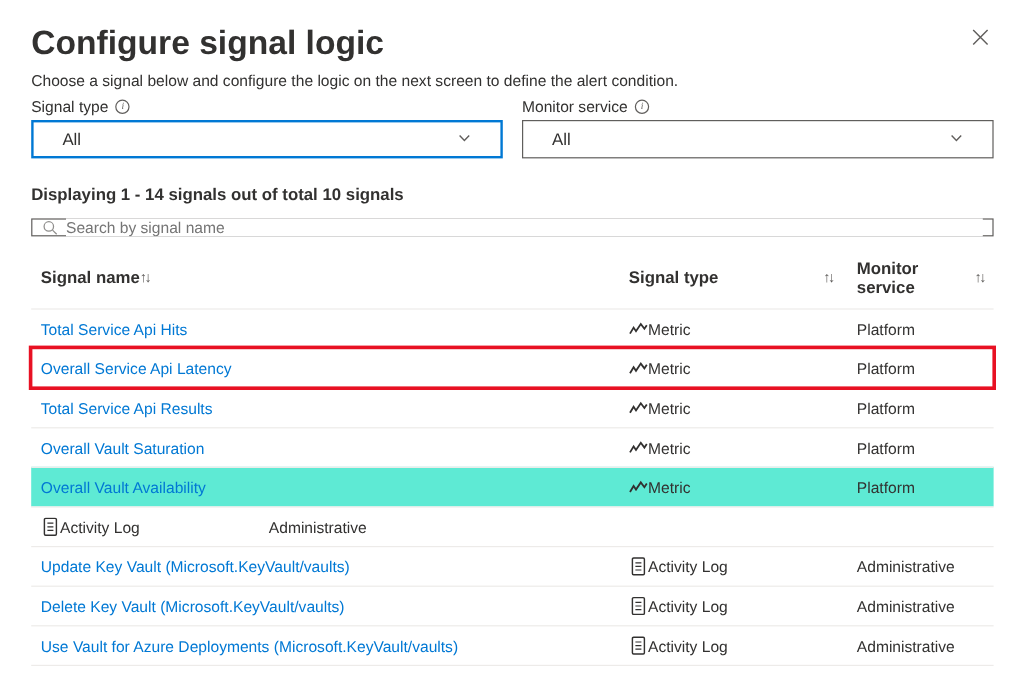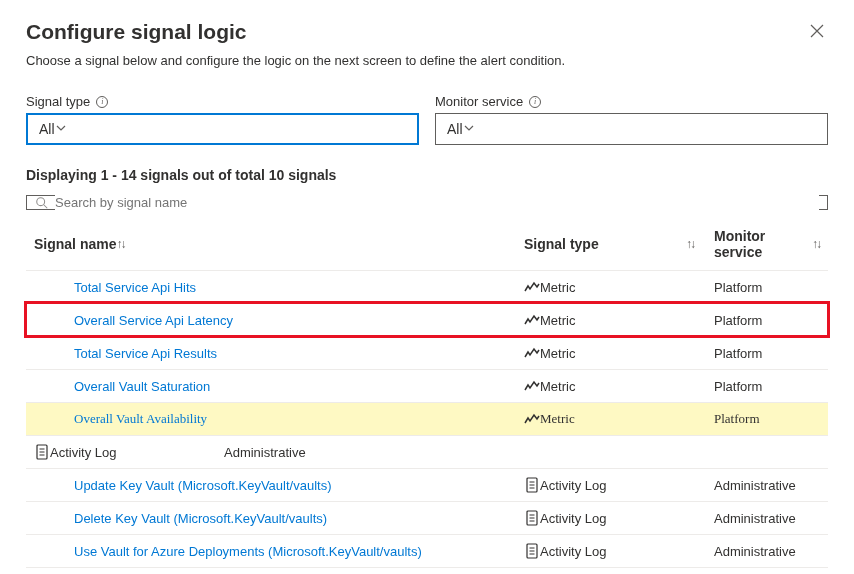--- a/index.html
+++ b/index.html
@@ -1,41 +1,41 @@
 <!DOCTYPE html>
 <html><head>
   <meta charset="utf-8">
   <style>
     * { box-sizing: border-box; margin: 0; padding: 0; }
     body { font-family: "Segoe UI", Arial, sans-serif; font-size: 13px; color: #323130; padding: 20px 26px; width: 854px; }
     .header { display: flex; justify-content: space-between; align-items: flex-start; margin-bottom: 8px; }
-    .title { font-size: 21px; font-weight: 600; color: #323130; }
+    .title { font-size: 28px; font-weight: 600; color: #323130; }
     .close-x { font-size: 16px; cursor: pointer; color: #605e5c; padding: 4px; line-height: 1; }
-    .description { font-size: 13px; color: #323130; margin-bottom: 26px; }
+    .description { font-size: 13px; color: #323130; margin-bottom: 6px; }
     .filters { display: flex; gap: 16px; margin-bottom: 22px; }
     .filter { flex: 1; }
     .filter-label { font-size: 13px; color: #323130; margin-bottom: 4px; display: flex; align-items: center; gap: 6px; }
     .info-icon { width: 12px; height: 12px; border: 1px solid #605e5c; border-radius: 50%; display: inline-flex; align-items: center; justify-content: center; font-size: 8px; color: #605e5c; font-style: italic; font-family: Georgia, serif; }
-    .select { width: 100%; height: 32px; border: 1px solid #605e5c; padding: 0 11px; display: flex; align-items: center; justify-content: flex-start; cursor: pointer; font-size: 14px; background: #fff; }
+    .select { width: 100%; height: 32px; border: 1px solid #605e5c; padding: 0 24px; display: flex; align-items: center; justify-content: space-between; cursor: pointer; font-size: 14px; background: #fff; }
     .select.active { border: 2px solid #0078d4; }
     .chevron { font-size: 12px; color: #605e5c; }
     .count-text { font-size: 14px; font-weight: 600; color: #323130; margin-bottom: 12px; }
     .search-box { width: 100%; height: 15px; border: 1px solid #605e5c; display: flex; align-items: center; padding: 0 8px; gap: 6px; margin-bottom: 8px; }
     .search-icon { width: 14px; height: 14px; opacity: 0.7; }
     .search-input { border: none; outline: none; flex: 1; font-size: 13px; font-family: inherit; }
     .table { width: 100%; }
     .thead { display: flex; padding: 10px 8px; font-weight: 600; font-size: 14px; }
     .col-name { flex: 0 0 490px; display: flex; align-items: center; justify-content: flex-start; padding-right: 20px; }
     .col-type { flex: 0 0 190px; display: flex; align-items: center; justify-content: space-between; padding-right: 20px; }
     .col-service { flex: 1; display: flex; align-items: center; justify-content: space-between; }
     .sort-icon { font-size: 12px; color: #605e5c; letter-spacing: -2px; }
     .row { display: flex; padding: 8px 8px; border-top: 1px solid #edebe9; align-items: center; font-size: 13px; min-height: 33px; }
-    .row.hover { background: #fef9c3; font-family: Liberation Serif, serif; }
+    .row.hover { background: #5eead4; }
     .row.highlight { outline: 3px solid #e81123; outline-offset: -1px; }
-    .signal-link { color: #0078d4; cursor: pointer; margin-left: 40px; }
+    .signal-link { color: #0078d4; cursor: pointer; }
     .type-cell { flex: 0 0 190px; display: flex; align-items: center; }
     .service-cell { flex: 1; }
     .name-cell { flex: 0 0 490px; }
     .type-icon { width: 16px; height: 16px; display: inline-flex; align-items: center; justify-content: center; }
   </style>
 </head>
 <body>
 
 <div class="header">
   <div class="title">Configure signal logic</div>

